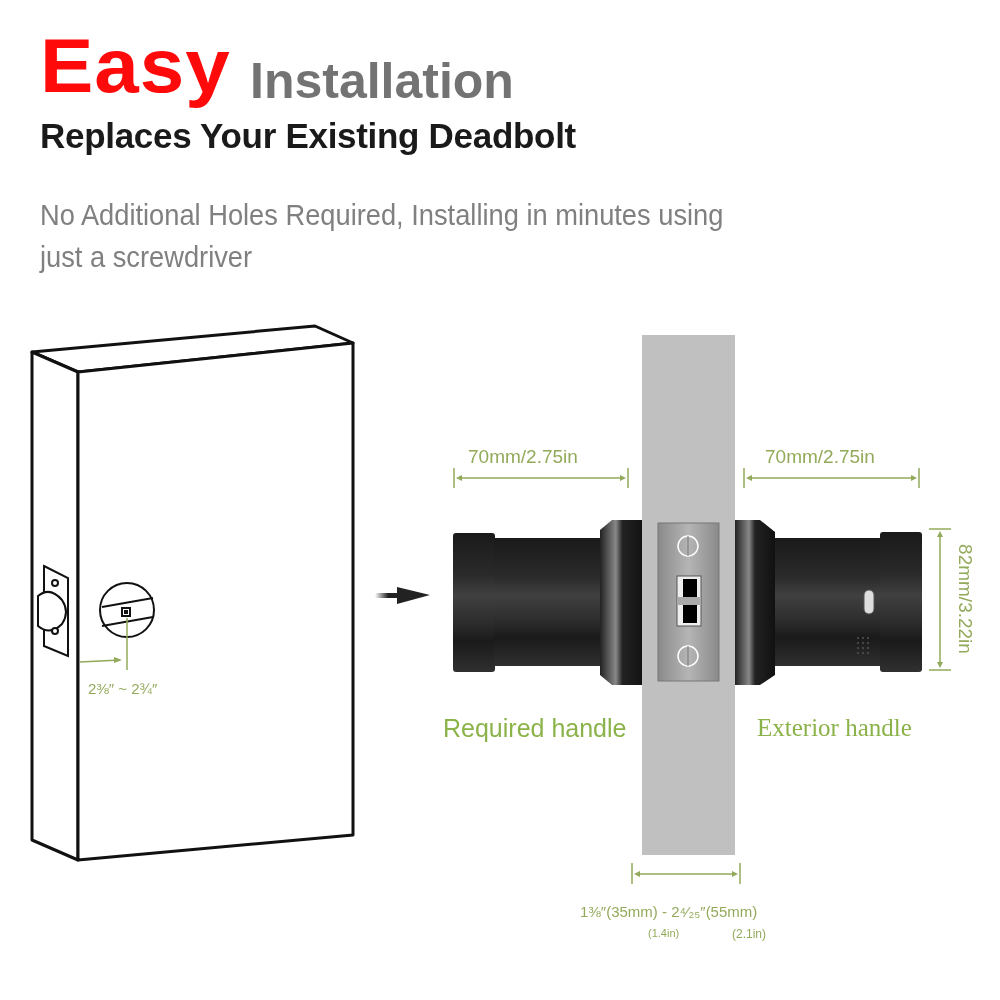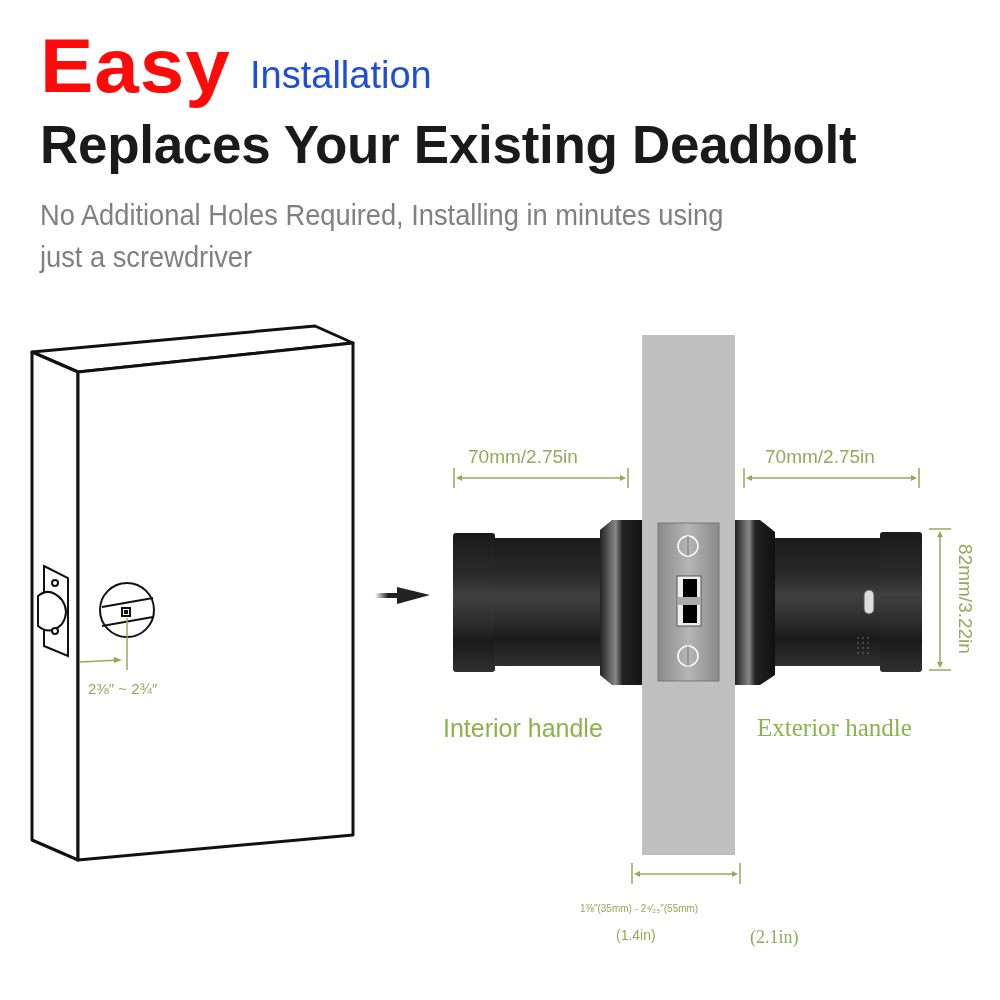--- a/index.html
+++ b/index.html
@@ -1,20 +1,20 @@
 <!DOCTYPE html>
 <html><head>
 <meta charset="utf-8">
 <style>
   html, body { margin: 0; padding: 0; background: #ffffff; }
   body { width: 1000px; height: 1000px; position: relative; overflow: hidden; font-family: "Liberation Sans", sans-serif; }
   .abs { position: absolute; }
   #title-easy { left: 40px; top: 26px; font-size: 80px; font-weight: bold; color: #ff0a0a; letter-spacing: 1px; line-height: 1; transform: scaleY(0.95); }
-  #title-install { left: 250px; top: 56px; font-size: 38px; font-weight: normal; color: #1d4ed8; line-height: 1; }
-  #title-line2 { left: 40px; top: 118px; font-size: 53px; font-weight: bold; color: #1a1a1a; line-height: 1; letter-spacing: -0.3px; }
+  #title-install { left: 250px; top: 56px; font-size: 50px; font-weight: bold; color: #737373; line-height: 1; }
+  #title-line2 { left: 40px; top: 118px; font-size: 35px; font-weight: bold; color: #1a1a1a; line-height: 1; letter-spacing: -0.3px; }
   #subtitle { left: 40px; top: 194px; width: 880px; font-size: 29px; color: #808080; line-height: 42px; transform: scaleX(0.94); transform-origin: left top; }
   .dim-label { font-size: 19px; color: #92aa5a; }
   .handle-label { font-size: 25px; color: #8bb34a; }
   svg { position: absolute; left: 0; top: 0; }
 </style>
 </head>
 <body>
 
 <div id="title-easy" class="abs">Easy</div>
 <div id="title-install" class="abs">Installation</div>
@@ -158,18 +158,18 @@
     <line x1="636" y1="874" x2="736" y2="874"></line>
     <polygon points="634,874 640,871 640,877" stroke="none"></polygon>
     <polygon points="738,874 732,871 732,877" stroke="none"></polygon>
   </g>
 </svg>
 
 <div class="abs dim-label" style="left:468px; top:446px;">70mm/2.75in</div>
 <div class="abs dim-label" style="left:765px; top:446px;">70mm/2.75in</div>
 <div class="abs dim-label" style="left:895px; top:588px; width:140px; text-align:center; transform: rotate(90deg); transform-origin: center;">82mm/3.22in</div>
 
-<div class="abs handle-label" style="left:443px; top:714px;">Interior handle</div>
+<div class="abs handle-label" style="left:443px; top:714px;">Required handle</div>
 <div class="abs handle-label" style="left:757px; top:714px;font-family:Liberation Serif, serif;">Exterior handle</div>
 
-<div class="abs dim-label" style="left:580px; top:903px; font-size:10px; white-space:nowrap;">1⅜″(35mm) - 2⁴⁄₂₅″(55mm)</div>
-<div class="abs dim-label" style="left:616px; top:927px; font-size:14px;">(1.4in)</div>
-<div class="abs dim-label" style="left:750px; top:927px; font-size:18px;font-family:Liberation Serif, serif;">(2.1in)</div>
+<div class="abs dim-label" style="left:580px; top:903px; font-size:15px; white-space:nowrap;">1⅜″(35mm) - 2⁴⁄₂₅″(55mm)</div>
+<div class="abs dim-label" style="left:648px; top:927px; font-size:11px;">(1.4in)</div>
+<div class="abs dim-label" style="left:732px; top:927px; font-size:12px;">(2.1in)</div>
 
 </body></html>

